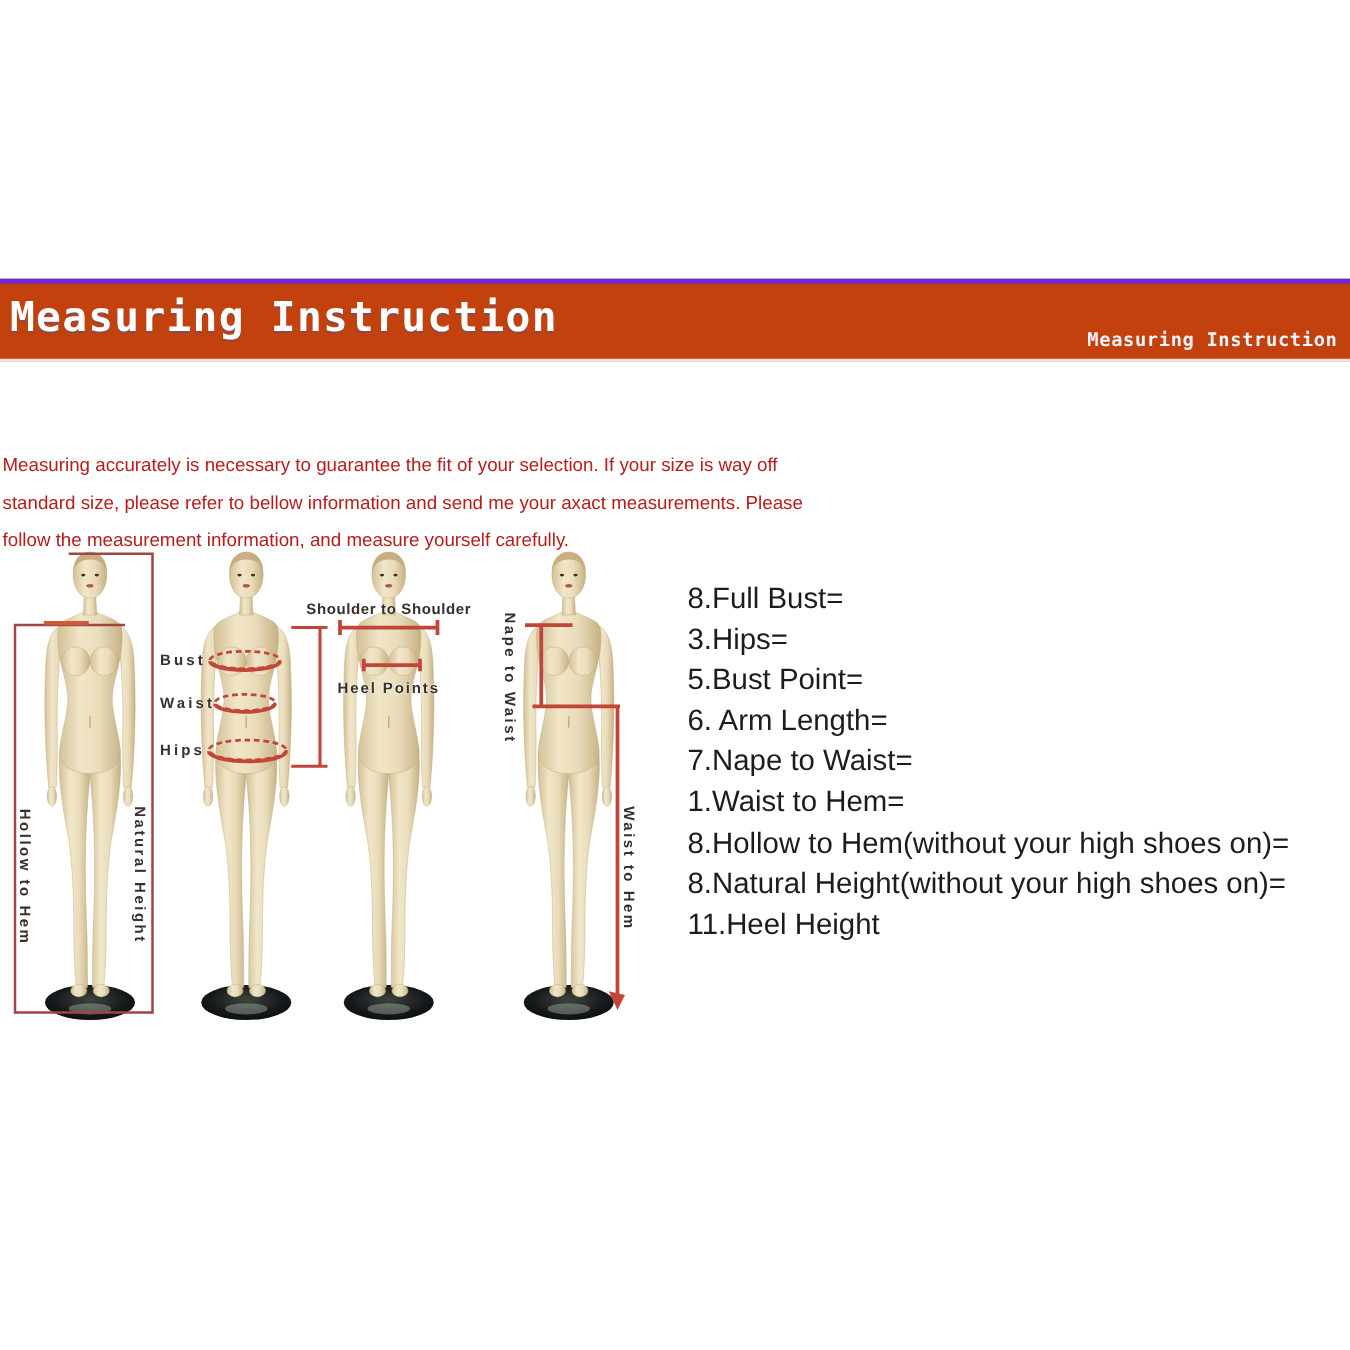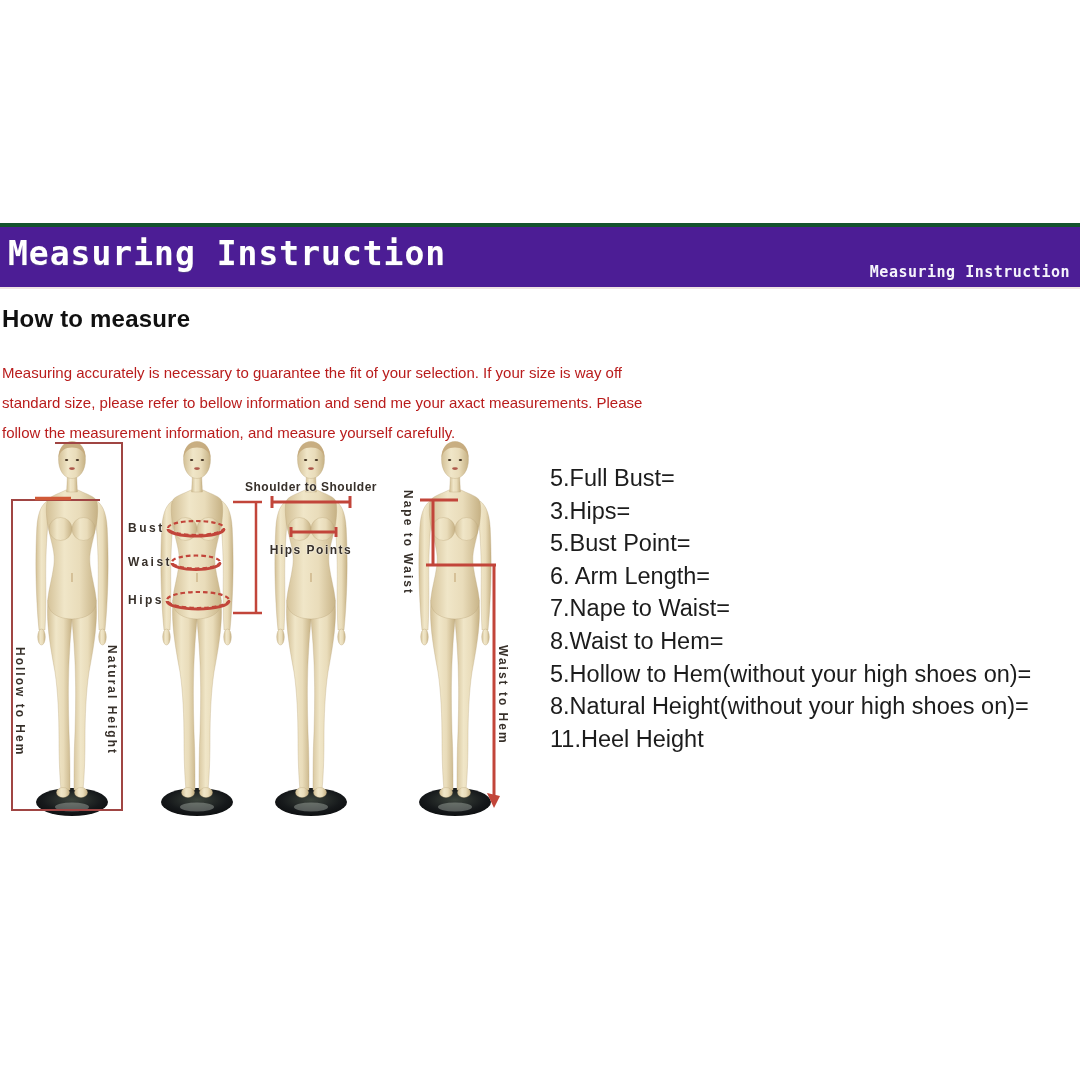--- a/index.html
+++ b/index.html
@@ -3,21 +3,21 @@
 <meta charset="utf-8">
 <style>
   html,body{margin:0;padding:0;background:#ffffff;}
   #canvas{
     position:relative;width:1080px;height:1080px;background:#ffffff;
     font-family:"Liberation Sans",sans-serif;overflow:hidden;
   }
   
   .band{
     position:absolute;left:0;top:223px;width:1080px;height:66px;
-    background:#4c1d95;border-top:4px solid #14532d;border-bottom:2px solid #efe3e3;
+    background:#c2410c;border-top:4px solid #6d28d9;border-bottom:2px solid #efe3e3;
     box-sizing:border-box;
   }
   .band-title{
     position:absolute;left:8px;top:7px;
     font-family:"DejaVu Sans Mono",monospace;font-weight:bold;
     font-size:33px;color:#ffffff;letter-spacing:1px;white-space:nowrap;
     text-shadow:0 1px 0 rgba(90,84,130,.6);
   }
   .band-watermark{
     position:absolute;right:10px;bottom:6px;
@@ -101,21 +101,20 @@
   </defs>
 </svg>
 
 <div id="canvas">
 
   <div class="band">
     <div class="band-title">Measuring Instruction</div>
     <div class="band-watermark">Measuring Instruction</div>
   </div>
 
-  <div class="howto">How to measure</div>
   <div class="intro">
     <div>Measuring accurately is necessary to guarantee the fit of your selection. If your size is way off</div>
     <div>standard size, please refer to bellow information and send me your axact measurements. Please</div>
     <div>follow the measurement information, and measure yourself carefully.</div>
   </div>
 
   <div class="figures">
 
     <div class="figure" style="left:2px">
       <svg width="140" height="390" viewBox="0 0 140 390">
@@ -155,44 +154,44 @@
         <g fill="none" stroke="#c2453a" stroke-width="3">
           <line x1="31" y1="62" x2="109" y2="62"></line>
           <line x1="31" y1="56" x2="31" y2="68"></line>
           <line x1="109" y1="56" x2="109" y2="68"></line>
           <line x1="50" y1="92" x2="95" y2="92"></line>
           <line x1="50" y1="87" x2="50" y2="97"></line>
           <line x1="95" y1="87" x2="95" y2="97"></line>
         </g>
       </svg>
       <div class="anno-label center-label" style="top:40px">Shoulder to Shoulder</div>
-      <div class="anno-label center-label" style="top:103px;letter-spacing:1.5px">Hips Points</div>
+      <div class="anno-label center-label" style="top:103px;letter-spacing:1.5px">Heel Points</div>
     </div>
 
     <div class="figure" style="left:385px">
       <svg width="140" height="390" viewBox="0 0 140 390">
         <use href="#mannequin"></use>
         <g fill="none" stroke="#c2453a" stroke-width="3">
           <line x1="35" y1="60" x2="73" y2="60"></line>
           <line x1="48" y1="60" x2="48" y2="125"></line>
           <line x1="41" y1="125" x2="111" y2="125"></line>
           <line x1="109" y1="125" x2="109" y2="360"></line>
           <polygon points="109,368 102,353 115,356" fill="#c2453a" stroke="none"></polygon>
         </g>
       </svg>
       <div class="anno-label vlabel" style="left:16px;top:50px">Nape to Waist</div>
       <div class="anno-label vlabel" style="left:111px;top:205px">Waist to Hem</div>
     </div>
   </div>
 
   <div class="mlist">
-    <div>5.Full Bust=</div>
+    <div>8.Full Bust=</div>
     <div>3.Hips=</div>
     <div>5.Bust Point=</div>
     <div>6. Arm Length=</div>
     <div>7.Nape to Waist=</div>
-    <div>8.Waist to Hem=</div>
-    <div>5.Hollow to Hem(without your high shoes on)=</div>
+    <div>1.Waist to Hem=</div>
+    <div>8.Hollow to Hem(without your high shoes on)=</div>
     <div>8.Natural Height(without your high shoes on)=</div>
     <div>11.Heel Height</div>
   </div>
 
 </div>
 
 </body></html>

